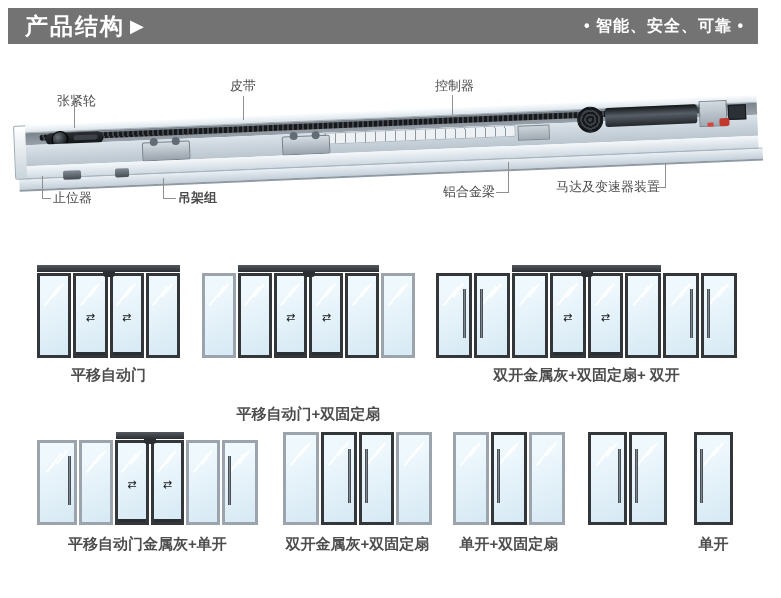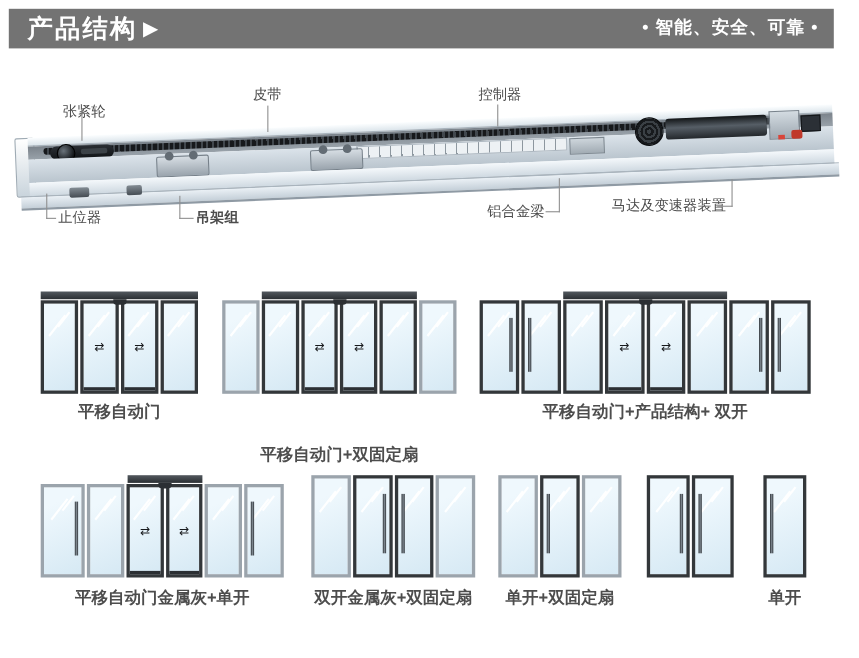--- a/index.html
+++ b/index.html
@@ -234,21 +234,21 @@
           <i class="streak s-a"></i>
           <i class="streak s-b"></i>
           <i class="handle hr"></i>
         </div>
         <div class="panel f-dark">
           <i class="streak s-a"></i>
           <i class="streak s-b"></i>
           <i class="handle hl"></i>
         </div>
       </div>
-      <div class="door-label" style="left: 416px; top: 367px; width: 341px;">平移自动门+产品结构+ 双开</div>
+      <div class="door-label" style="left: 416px; top: 367px; width: 341px;">双开金属灰+双固定扇+ 双开</div>
       <div class="door has-beam" style="left: 37px; top: 432px; width: 221px; height: 93px;">
         <div class="door-beam" style="left: 78.7638px; width: 68.4567px;"></div>
         <div class="sensor" style="left: 106.992px;"></div>
         <div class="panel f-gray" style="flex: 1.25 1 0%;">
           <i class="streak s-a"></i>
           <i class="streak s-b"></i>
           <i class="handle hr"></i>
         </div>
         <div class="panel f-gray">
           <i class="streak s-a"></i>

